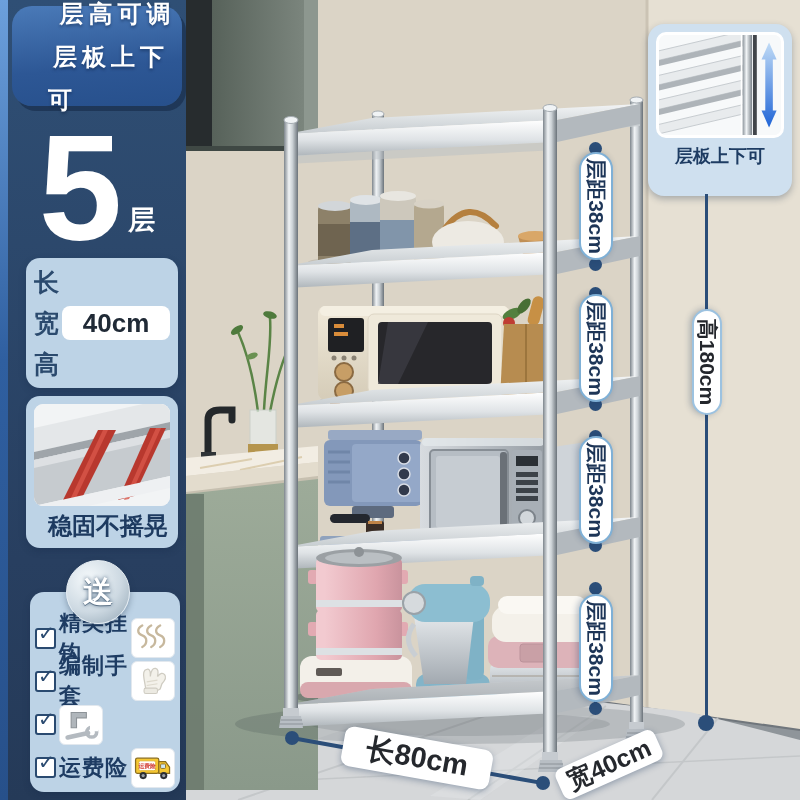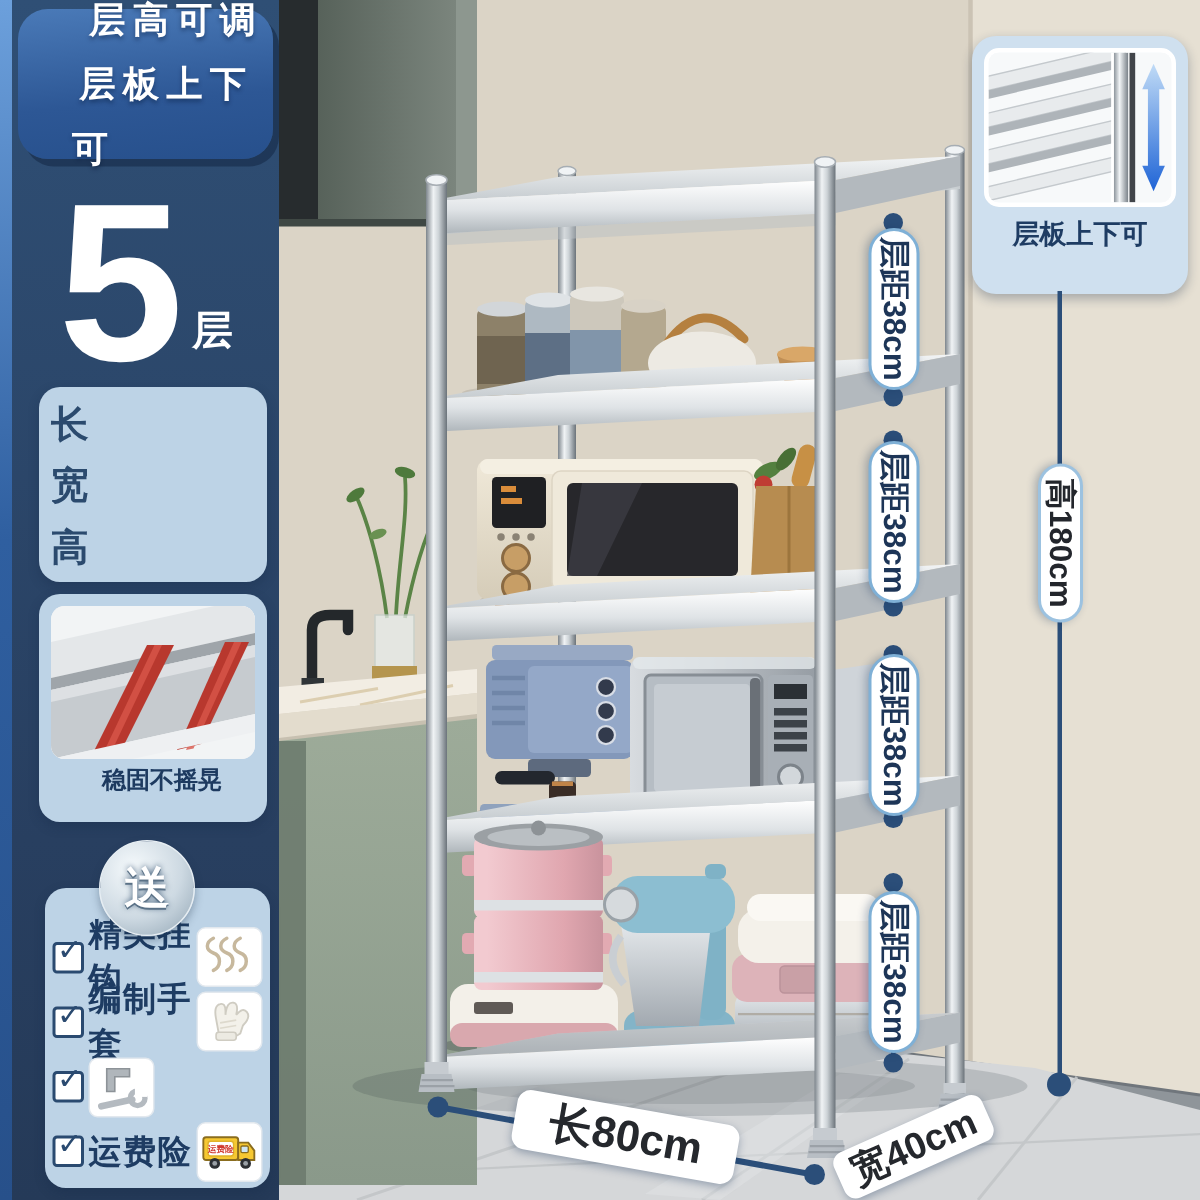--- a/index.html
+++ b/index.html
@@ -29,21 +29,21 @@
     justify-content:space-between;padding:6px 8px;box-sizing:border-box;}
   .dims-row{display:flex;align-items:center;height:36px;}
   .dims-label{width:28px;font-size:25px;font-weight:bold;color:#2b4a6e;}
   .dims-pill{flex:1;height:34px;background:#fff;border-radius:8px;display:flex;align-items:center;
     justify-content:center;font-size:26px;font-weight:bold;color:#202a36;}
 
   .stability-card{left:26px;top:396px;width:152px;height:152px;}
   .stability-img{position:absolute;left:8px;top:8px;width:136px;height:102px;border-radius:9px;
     overflow:hidden;background:#eef0f2;}
   .stability-caption{position:absolute;left:0;top:114px;width:164px;text-align:center;
-    font-size:16px;font-weight:bold;color:#1d3a60;}
+    font-size:24px;font-weight:bold;color:#1d3a60;}
 
   .gift-card{left:30px;top:592px;width:150px;height:200px;padding:26px 5px 4px 5px;box-sizing:border-box;
     display:flex;flex-direction:column;justify-content:space-between;}
   .gift-badge{position:absolute;left:66px;top:560px;width:62px;height:62px;border-radius:50%;z-index:8;
     background:radial-gradient(circle at 35% 30%,#f6fafc,#cdd9e2 55%,#8fa3b2);
     border:1px solid #e6edf2;box-shadow:0 3px 6px rgba(25,45,70,.35);
     display:flex;align-items:center;justify-content:center;font-size:30px;font-weight:bold;color:#fff;
     text-shadow:0 1px 0 #5a7186,0 0 4px #3b5875;}
   .gift-row{display:flex;align-items:center;height:40px;}
   .gift-check{position:relative;width:17px;height:17px;background:#fff;border:2px solid #2a4a70;
@@ -362,20 +362,21 @@
     <div class="five-number">5</div>
     <div class="five-unit">层</div>
   </div>
 
   <div class="card dims-card">
     <div class="dims-row">
       <div class="dims-label">长</div>
     </div>
     <div class="dims-row">
       <div class="dims-label">宽</div>
+      <div class="dims-pill">40cm</div>
     </div>
     <div class="dims-row">
       <div class="dims-label">高</div>
     </div>
   </div>
 
   <div class="card stability-card">
     <div class="stability-img">
       <svg width="136" height="102" viewBox="0 0 136 102">
         <rect width="136" height="102" fill="#f2f4f5"></rect>

